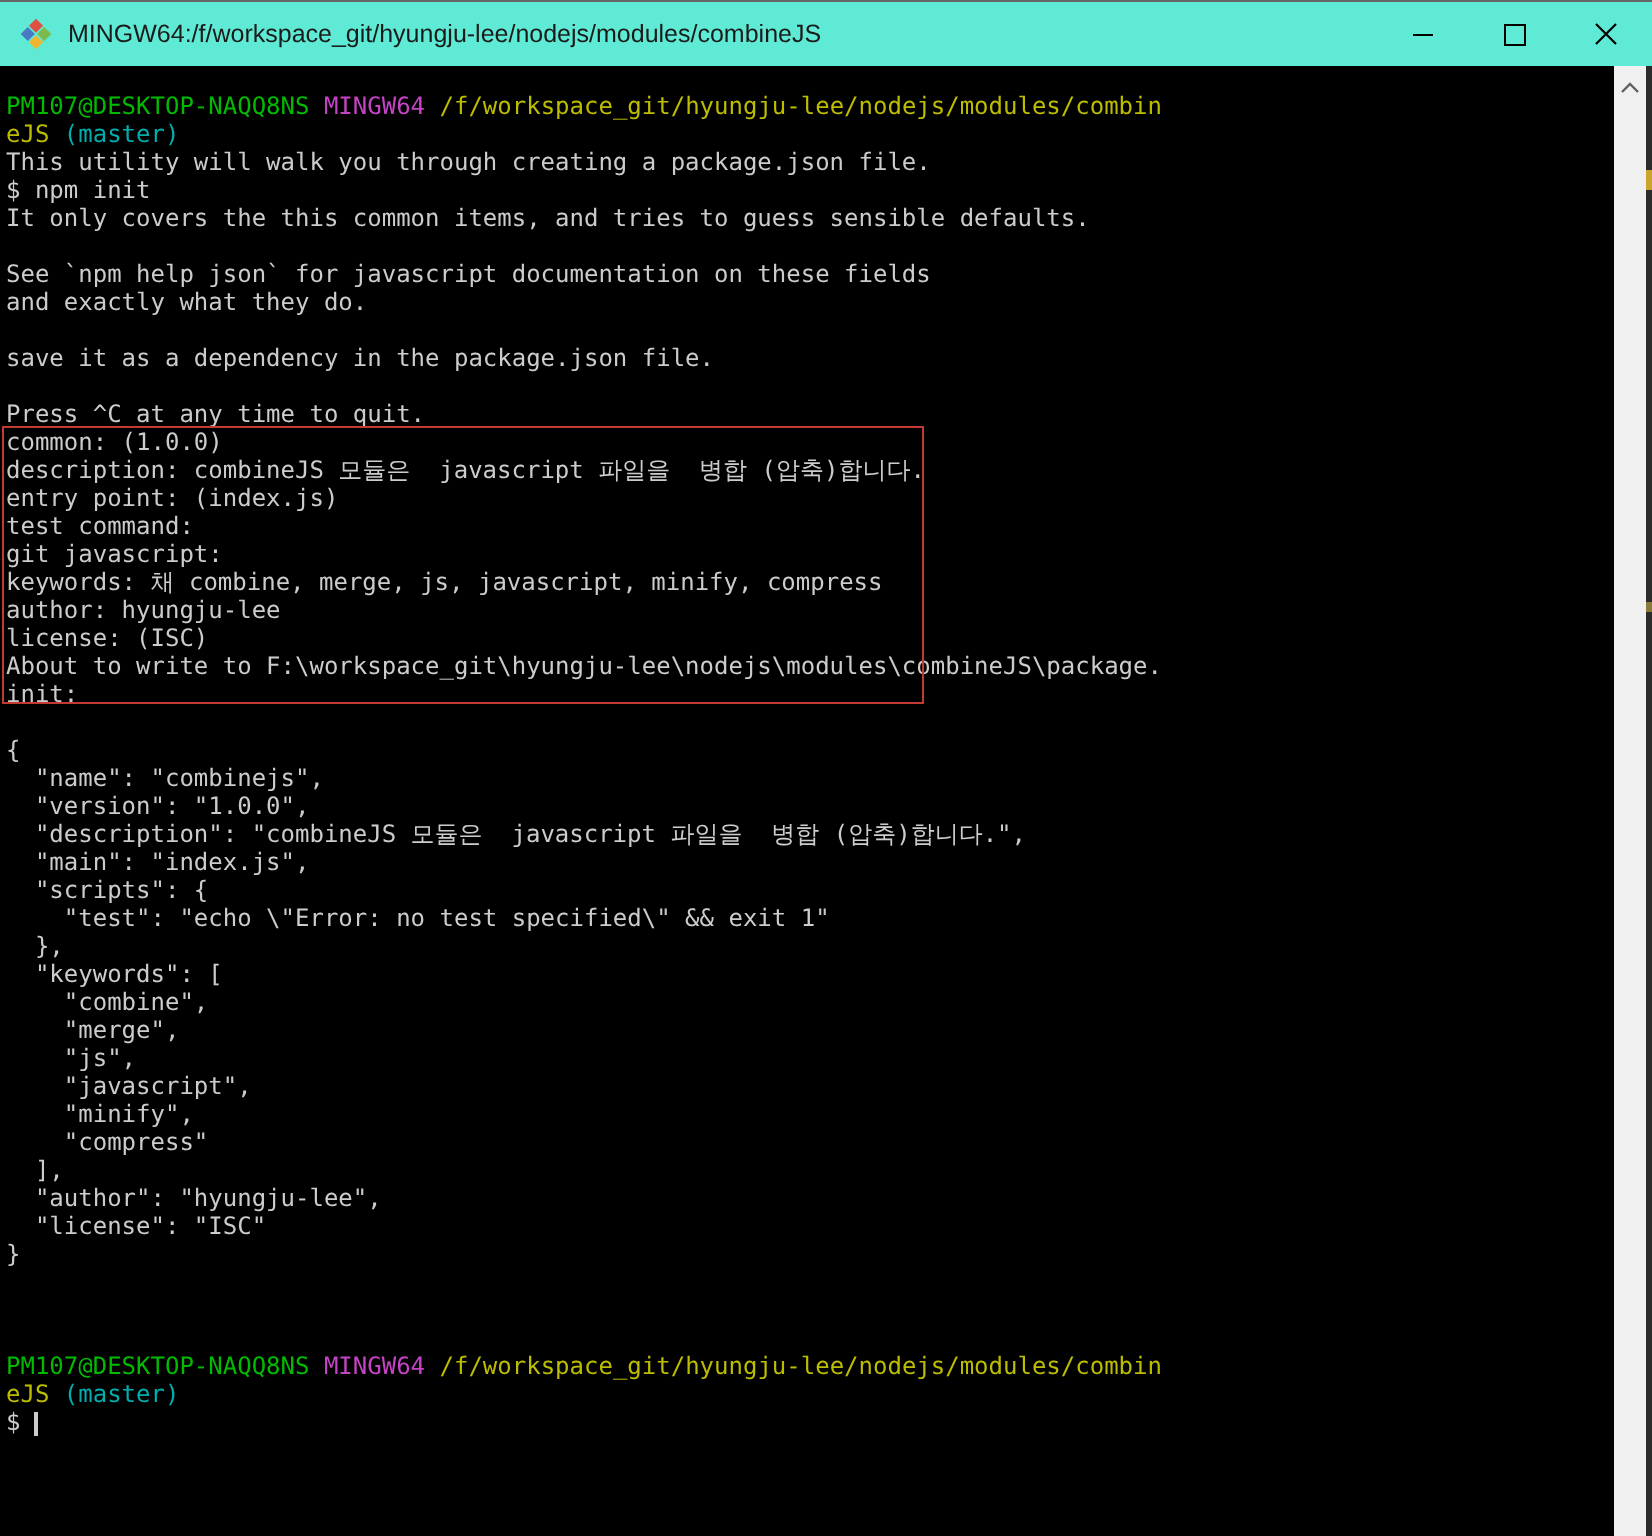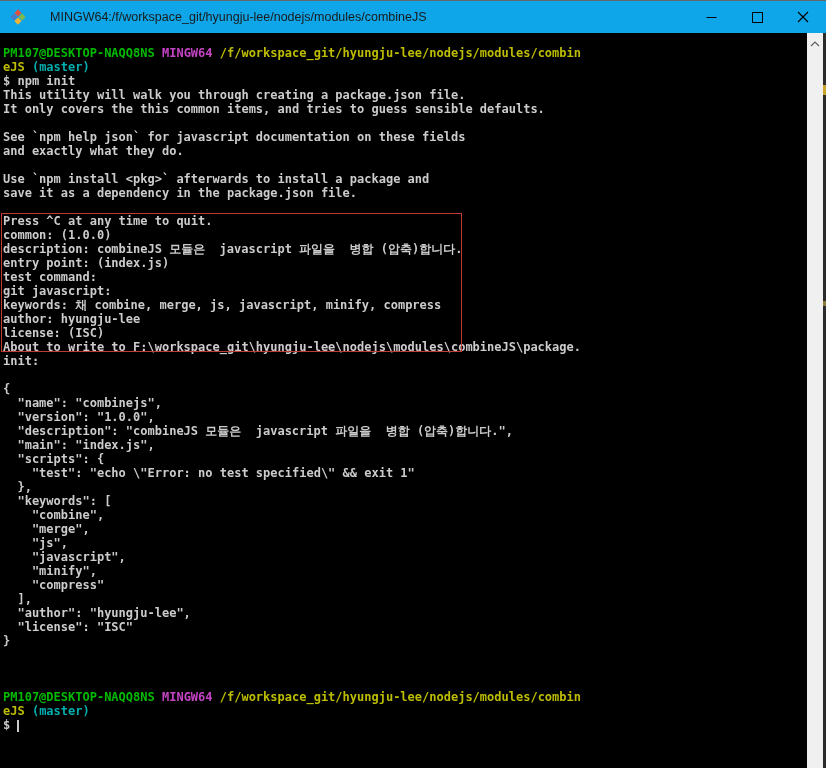--- a/index.html
+++ b/index.html
@@ -54,21 +54,21 @@
   
   .edge-sliver{
     position:absolute;left:823px;top:32px;width:3px;height:736px;background:#2b2b2b;
   }
   .edge-sliver .mark1{position:absolute;left:0;top:52px;width:3px;height:10px;background:#c9a52b;}
   .edge-sliver .mark2{position:absolute;left:0;top:268px;width:3px;height:5px;background:#8a7a3a;}
 </style>
 </head>
 <body>
 
-<div class="titlebar" style="background: #0ea5e9; gap: 16px;">
+<div class="titlebar" style="background: #5eead4;">
   <span class="app-icon">
     <svg width="16" height="16" viewBox="0 0 16 16">
       <g transform="rotate(45 8 8)">
         <rect x="2.6" y="2.6" width="5" height="5" fill="#e05141"></rect>
         <rect x="8.4" y="2.6" width="5" height="5" fill="#7db94c"></rect>
         <rect x="2.6" y="8.4" width="5" height="5" fill="#4a79c4"></rect>
         <rect x="8.4" y="8.4" width="5" height="5" fill="#f0b62f"></rect>
       </g>
     </svg>
   </span>
@@ -86,31 +86,30 @@
     </button>
     <button class="caption-btn" title="Close">
       <svg width="12" height="12" viewBox="0 0 12 12">
         <path d="M1 1 L11 11 M11 1 L1 11" stroke="#000" stroke-width="1.1"></path>
       </svg>
     </button>
   </div>
 </div>
 
 <div class="terminal">
-  <div id="term-lines" style="color: rgb(204, 204, 204); font-weight: bold;">
+  <div id="term-lines" style="color: rgb(204, 204, 204);">
       <div class="tline"><span style="color: rgb(0, 187, 0);">PM107@DESKTOP-NAQQ8NS </span><span style="color: rgb(197, 68, 197);">MINGW64 </span><span style="color: rgb(189, 189, 0);">/f/workspace_git/hyungju-lee/nodejs/modules/combin</span></div>
       <div class="tline"><span style="color: rgb(189, 189, 0);">eJS </span><span style="color: rgb(0, 174, 174);">(master)</span></div>
+      <div class="tline"><span>This utility will walk you through creating a package.json file.</span></div>
       <div class="tline"><span>$ npm init</span></div>
-      <div class="tline"><span>This utility will walk you through creating a package.json file.</span></div>
       <div class="tline"><span>It only covers the this common items, and tries to guess sensible defaults.</span></div>
       <div class="tline"></div>
       <div class="tline"><span>See `npm help json` for javascript documentation on these fields</span></div>
       <div class="tline"><span>and exactly what they do.</span></div>
       <div class="tline"></div>
-      <div class="tline"><span>Use `npm install &lt;pkg&gt;` afterwards to install a package and</span></div>
       <div class="tline"><span>save it as a dependency in the package.json file.</span></div>
       <div class="tline"></div>
       <div class="tline"><span>Press ^C at any time to quit.</span></div>
       <div class="tline"><span>common: (1.0.0)</span></div>
       <div class="tline"><span>description: combineJS 모듈은  javascript 파일을  병합 (압축)합니다.</span></div>
       <div class="tline"><span>entry point: (index.js)</span></div>
       <div class="tline"><span>test command:</span></div>
       <div class="tline"><span>git javascript:</span></div>
       <div class="tline"><span>keywords: 채 combine, merge, js, javascript, minify, compress</span></div>
       <div class="tline"><span>author: hyungju-lee</span></div>

